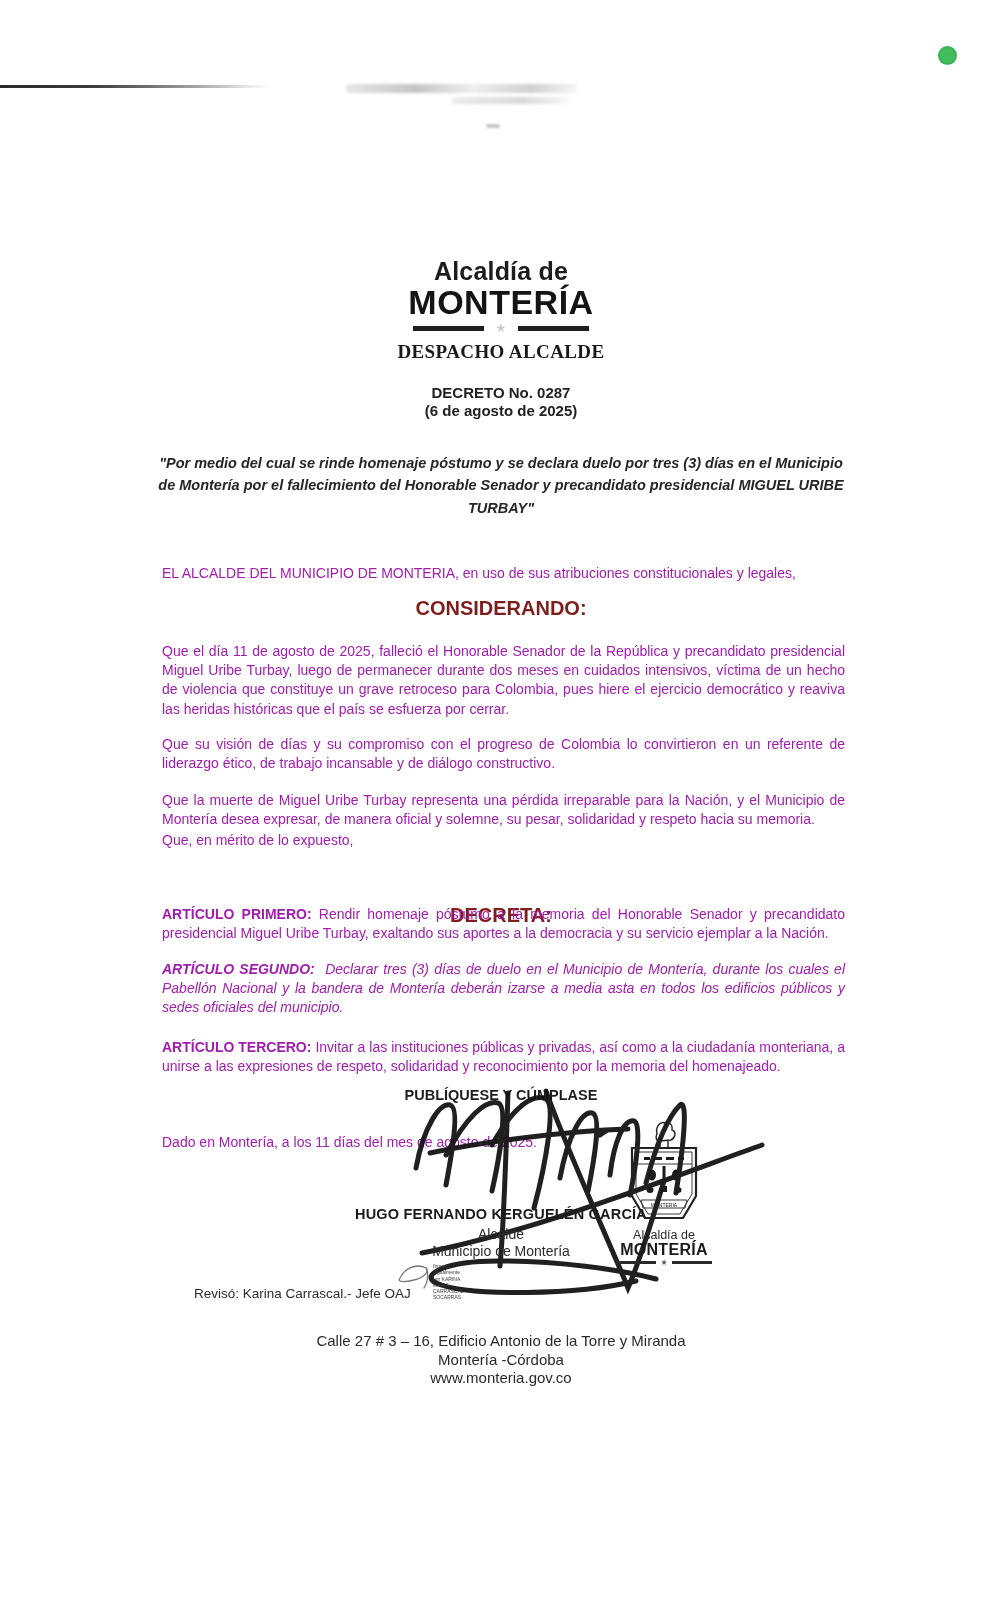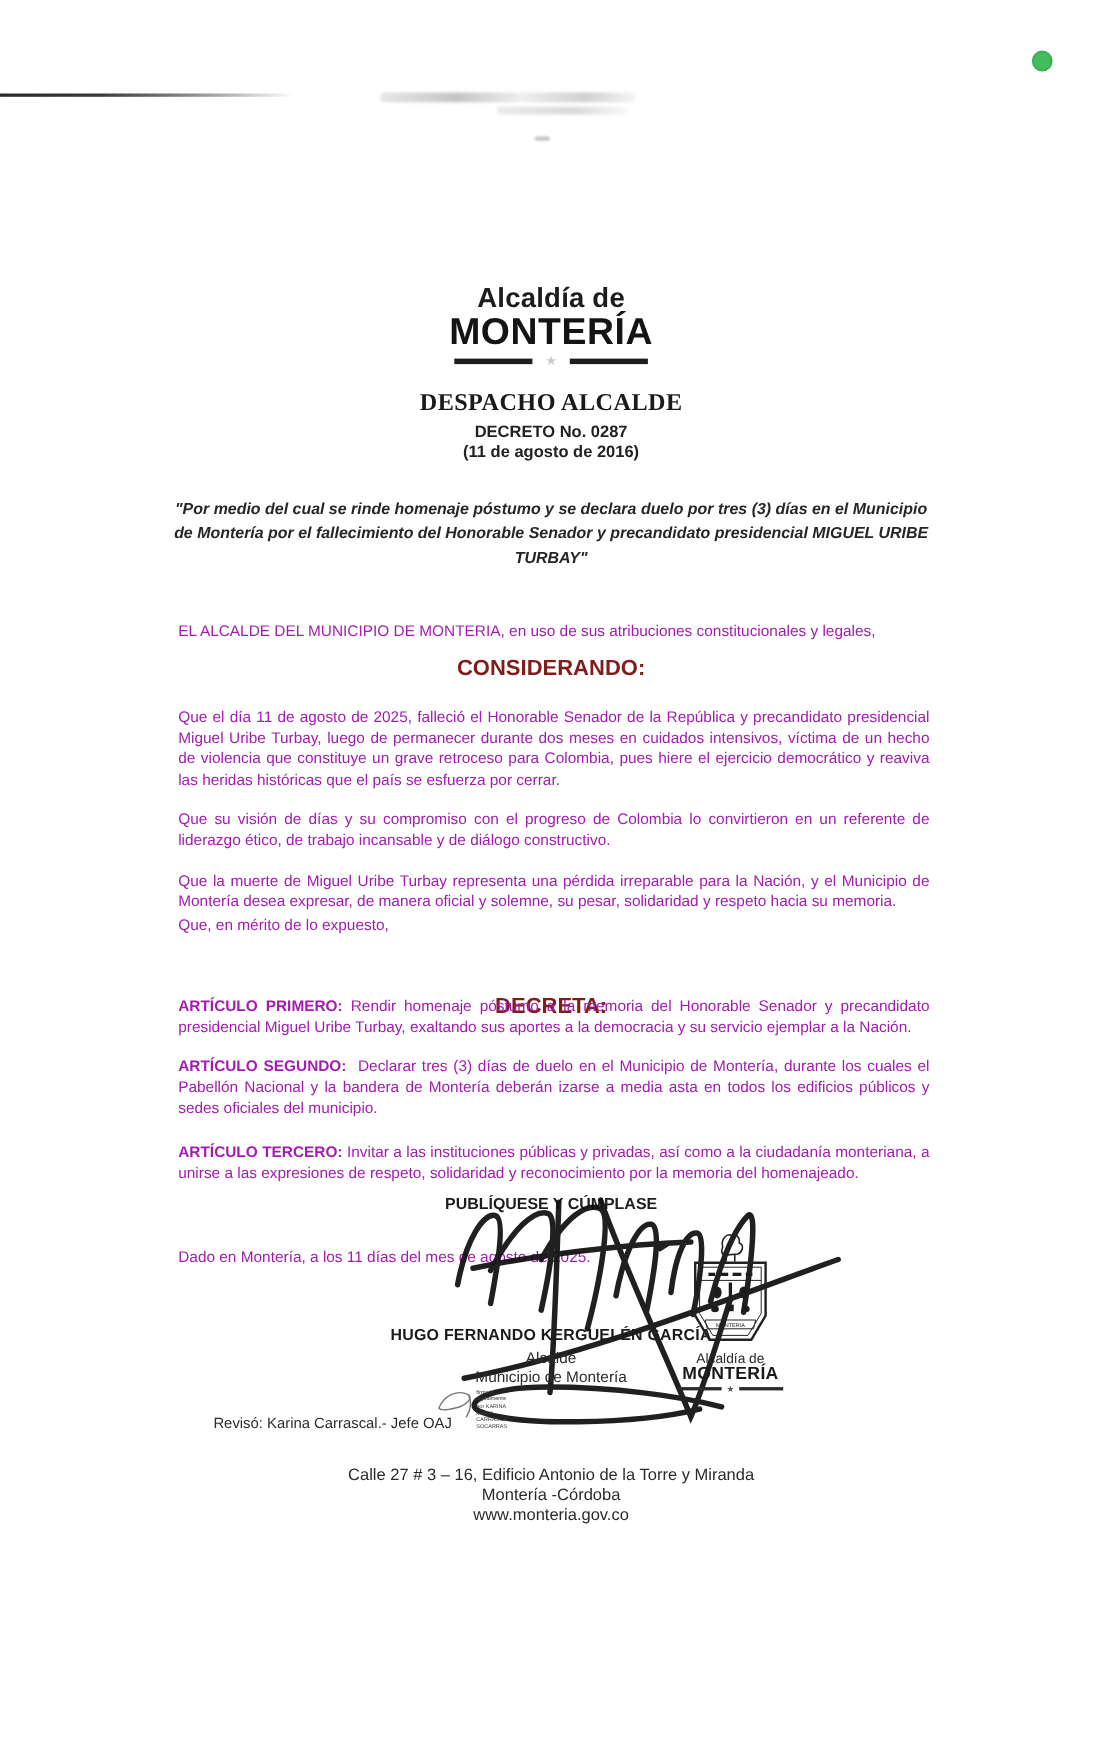--- a/index.html
+++ b/index.html
@@ -19,38 +19,38 @@
     background:linear-gradient(90deg,rgba(110,110,110,.14),rgba(80,80,80,.22) 60%,rgba(160,160,160,.06));}
   .speck{left:486px;top:124px;width:14px;height:4px;border-radius:2px;background:rgba(90,90,90,.35);filter:blur(1px);}
   .status-dot{left:938px;top:46px;width:19px;height:19px;border-radius:50%;
     box-shadow:inset 0 0 0 2px rgba(0,0,0,.06);}
   
   .logo-top{top:257px;font-size:25px;font-weight:600;letter-spacing:.2px;color:#1c1c1c;}
   .logo-name{top:283px;font-size:34px;font-weight:800;letter-spacing:.5px;color:#141414;}
   .logo-rule{top:326px;left:0;right:0;display:flex;justify-content:center;align-items:center;gap:0;}
   .logo-rule .seg{width:71px;height:5px;background:#1f1f1f;}
   .logo-rule .star{width:34px;text-align:center;color:#c9c9c9;font-size:12px;line-height:5px;}
-  .office{top:341px;font-family:"Liberation Serif","DejaVu Serif",serif;font-size:22px;font-weight:700;letter-spacing:.4px;color:#1a1a1a;margin-top:12px;}
+  .office{top:341px;font-family:"Liberation Serif","DejaVu Serif",serif;font-size:19px;font-weight:700;letter-spacing:.4px;color:#1a1a1a;}
   .decree-no{top:384px;font-size:15px;font-weight:700;color:#222;}
   .decree-date{top:402px;font-size:15px;font-weight:700;color:#222;}
   
   .subject{top:452px;left:157px;width:688px;font-size:14.5px;font-weight:700;font-style:italic;
     text-align:center;line-height:1.55;color:#262626;}
   .para{left:162px;width:683px;font-size:14px;line-height:1.37;color:#a21caf;}
   .just{text-align:justify;}
   .preamble{top:564px;}
   .h-center{font-size:20px;font-weight:700;color:#7f1d1d;}
   .considerando{top:597px;}
   .p1{top:628px;}
   .p2{top:721px;}
   .p3{top:777px;}
   .merit{top:831px;}
   .decreta{top:904px;}
   .art1{top:891px;}
-  .art2{top:946px;}
+  .art2{top:946px;font-style:italic;}
   .art3{top:1024px;}
   .b{font-weight:700;}
   .publish{top:1087px;font-size:14.5px;font-weight:700;color:#1d1d1d;}
   .given{top:1133px;}
   
   .sig-name{top:1206px;font-size:14.5px;font-weight:700;color:#1b1b1b;letter-spacing:.2px;}
   .sig-title{top:1226px;font-size:14px;color:#2b2b2b;}
   .sig-entity{top:1243px;font-size:14px;color:#2b2b2b;}
   .sig-svg{left:388px;top:1083px;width:395px;height:215px;}
   .seal-wrap{left:608px;top:1120px;width:112px;text-align:center;}
@@ -79,21 +79,21 @@
 
 <div class="abs center logo-top">Alcaldía de</div>
 <div class="abs center logo-name">MONTERÍA</div>
 <div class="abs logo-rule">
   <span class="seg"></span>
   <span class="star">★</span>
   <span class="seg"></span>
 </div>
 <div class="abs center office">DESPACHO ALCALDE</div>
 <div class="abs center decree-no">DECRETO No. 0287</div>
-<div class="abs center decree-date">(11 de agosto de 2016)</div>
+<div class="abs center decree-date">(6 de agosto de 2025)</div>
 
 <div class="abs subject">"Por medio del cual se rinde homenaje póstumo y se declara duelo por tres (3) días en el Municipio de Montería por el fallecimiento del Honorable Senador y precandidato presidencial MIGUEL URIBE TURBAY"</div>
 <div class="abs para preamble">EL ALCALDE DEL MUNICIPIO DE MONTERIA, en uso de sus atribuciones constitucionales y legales,</div>
 <div class="abs center h-center considerando">CONSIDERANDO:</div>
 <p class="abs para just p1">Que el día 11 de agosto de 2025, falleció el Honorable Senador de la República y precandidato presidencial Miguel Uribe Turbay, luego de permanecer durante dos meses en cuidados intensivos, víctima de un hecho de violencia que constituye un grave retroceso para Colombia, pues hiere el ejercicio democrático y reaviva las heridas históricas que el país se esfuerza por cerrar.</p>
 <p class="abs para just p2">Que su visión de días y su compromiso con el progreso de Colombia lo convirtieron en un referente de liderazgo ético, de trabajo incansable y de diálogo constructivo.</p>
 <p class="abs para just p3">Que la muerte de Miguel Uribe Turbay representa una pérdida irreparable para la Nación, y el Municipio de Montería desea expresar, de manera oficial y solemne, su pesar, solidaridad y respeto hacia su memoria.</p>
 <div class="abs para merit">Que, en mérito de lo expuesto,</div>
 <div class="abs center h-center decreta">DECRETA:</div>
 

